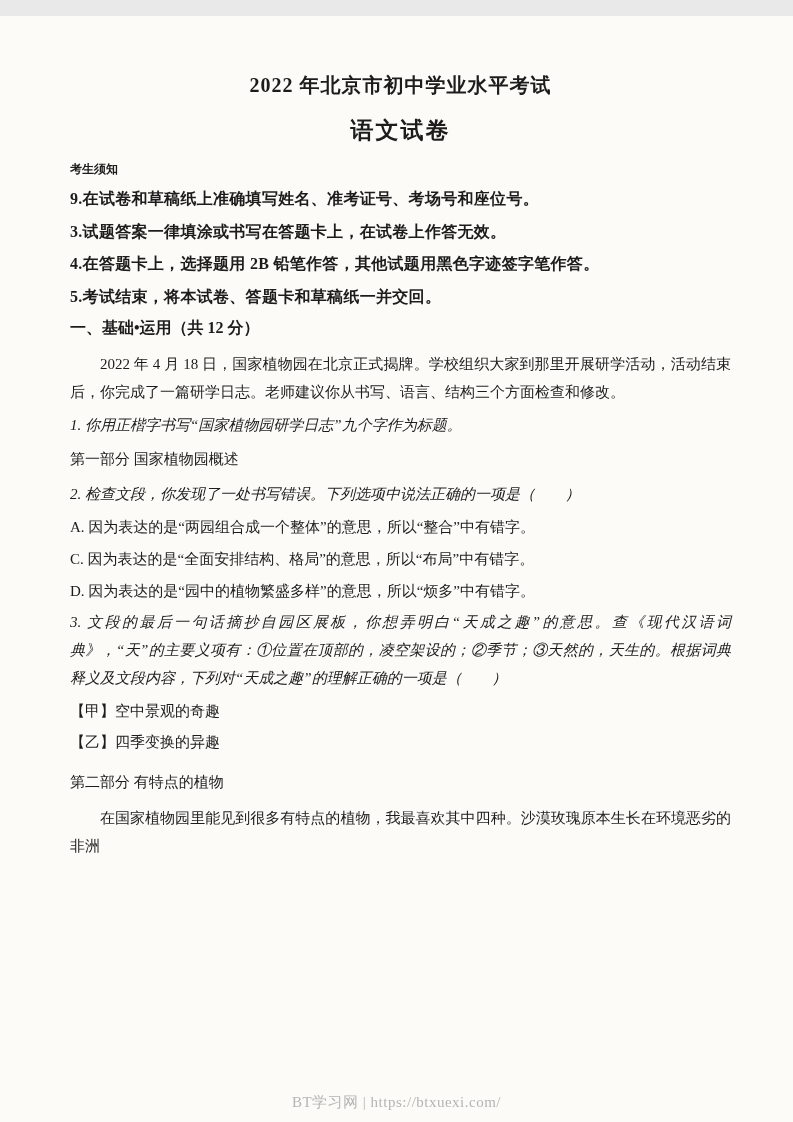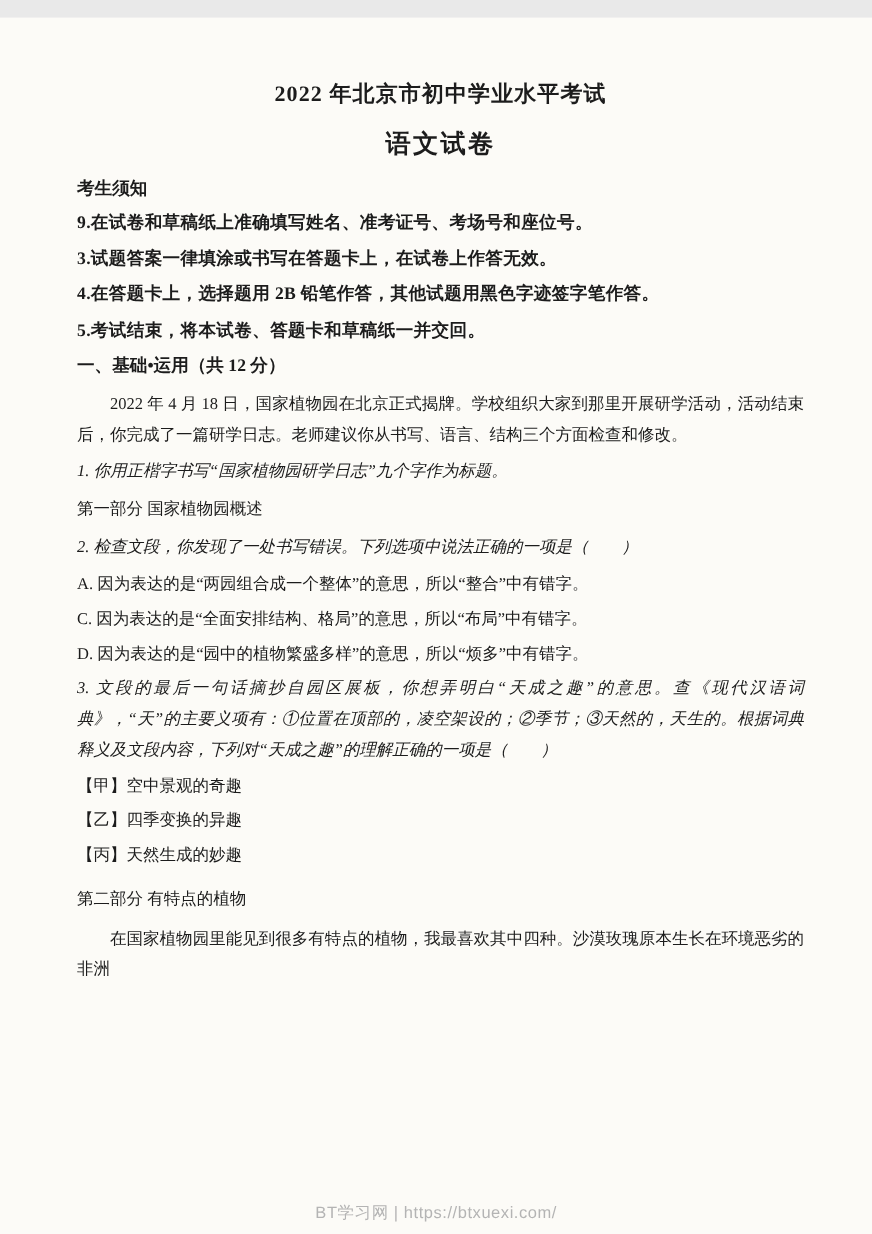--- a/index.html
+++ b/index.html
@@ -23,21 +23,21 @@
     margin-bottom: 16px;
   }
   .subtitle {
     text-align: center;
     font-size: 23px;
     font-weight: bold;
     letter-spacing: 2px;
     margin-bottom: 15px;
   }
   .notice-heading {
-    font-size: 16px;
+    font-size: 12px;
     font-weight: bold;
     margin-bottom: 10px;
   }
   .notice-item {
     font-size: 16px;
     font-weight: bold;
     line-height: 1.35;
     margin-bottom: 11px;
     letter-spacing: 0.3px;
   }
@@ -60,21 +60,21 @@
   .part-heading.gap-top { margin-top: 12px; }
   .underline { text-decoration: underline; text-underline-offset: 3px; }
   .footer {
     position: absolute;
     left: 0; right: 0;
     bottom: 26px;
     text-align: center;
     color: #b4b4b4;
     font-size: 15px;
     letter-spacing: 0.5px;
-    font-family: Liberation Sans, sans-serif;
+    font-family: Liberation Serif, serif;
   }
 </style>
 </head>
 <body>
 
 <div class="page">
 
   <div class="title">2022 年北京市初中学业水平考试</div>
   <div class="subtitle">语文试卷</div>
 
@@ -96,21 +96,20 @@
 
 
   <p class="q">2. 检查文段，你发现了一处书写错误。下列选项中说法正确的一项是（　　）</p>
   <p class="option">A. 因为表达的是“两园组合成一个整体”的意思，所以“整合”中有错字。</p>
   <p class="option">C. 因为表达的是“全面安排结构、格局”的意思，所以“布局”中有错字。</p>
   <p class="option">D. 因为表达的是“园中的植物繁盛多样”的意思，所以“烦多”中有错字。</p>
 
   <p class="q">3. 文段的最后一句话摘抄自园区展板，你想弄明白“天成之趣”的意思。查《现代汉语词典》，“天”的主要义项有：①位置在顶部的，凌空架设的；②季节；③天然的，天生的。根据词典释义及文段内容，下列对“天成之趣”的理解正确的一项是（　　）</p>
   <p class="choice">【甲】空中景观的奇趣</p>
   <p class="choice">【乙】四季变换的异趣</p>
-  <p class="choice">【丙】天然生成的妙趣</p>
 
   <p class="part-heading gap-top">第二部分  有特点的植物</p>
 
   <p class="para indent">在国家植物园里能见到很多有特点的植物，我最喜欢其中四种。沙漠玫瑰原本生长在环境恶劣的非洲</p>
 
   <div class="footer">BT学习网 | https://btxuexi.com/</div>
 
 </div>
 
 </body></html>

